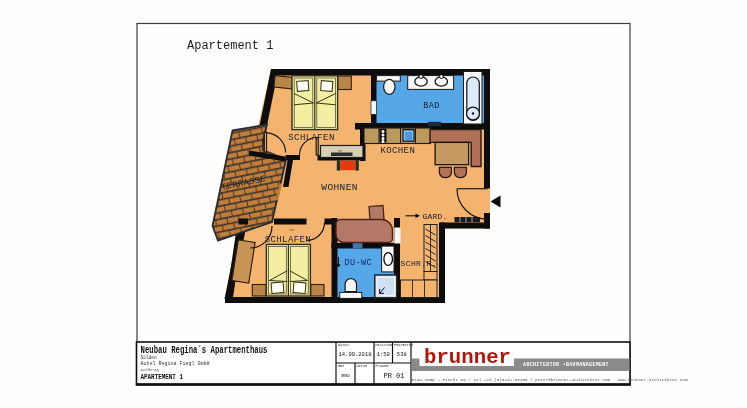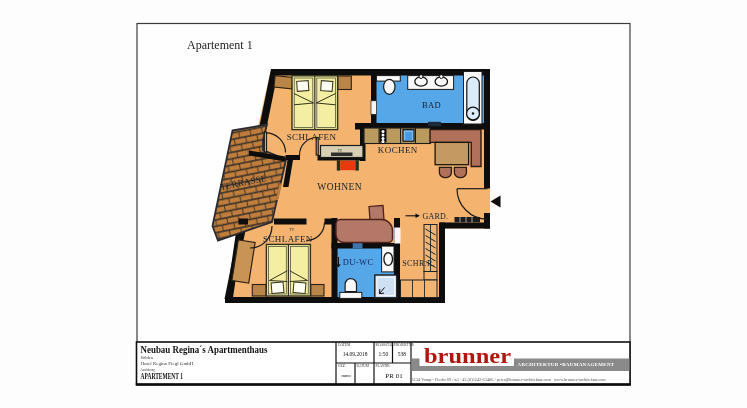--- a/index.html
+++ b/index.html
@@ -1,17 +1,17 @@
 <!DOCTYPE html>
 <html><head>
 <meta charset="utf-8">
 <style>
   html,body{margin:0;padding:0;background:#ffffff;}
   #stage{position:relative;width:747px;height:408px;background:#fdfdfd;overflow:hidden;
-         font-family:Liberation Serif, serif;text-align:right;}
+         font-family:Liberation Mono, monospace;text-align:right;}
 </style>
 </head>
 <body>
 <div id="stage">
 <svg width="747" height="408" viewBox="0 0 747 408" xmlns="http://www.w3.org/2000/svg">
 <defs>
   <filter id="soft" x="-3%" y="-3%" width="106%" height="106%">
           <feGaussianBlur stdDeviation="0.4"></feGaussianBlur>
         </filter>
   <filter id="soft2" x="-3%" y="-3%" width="106%" height="106%">

